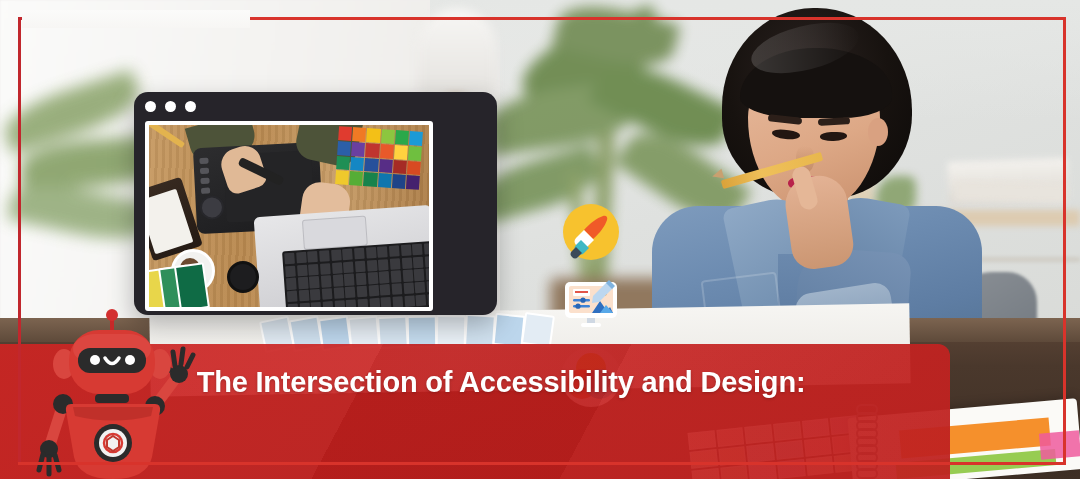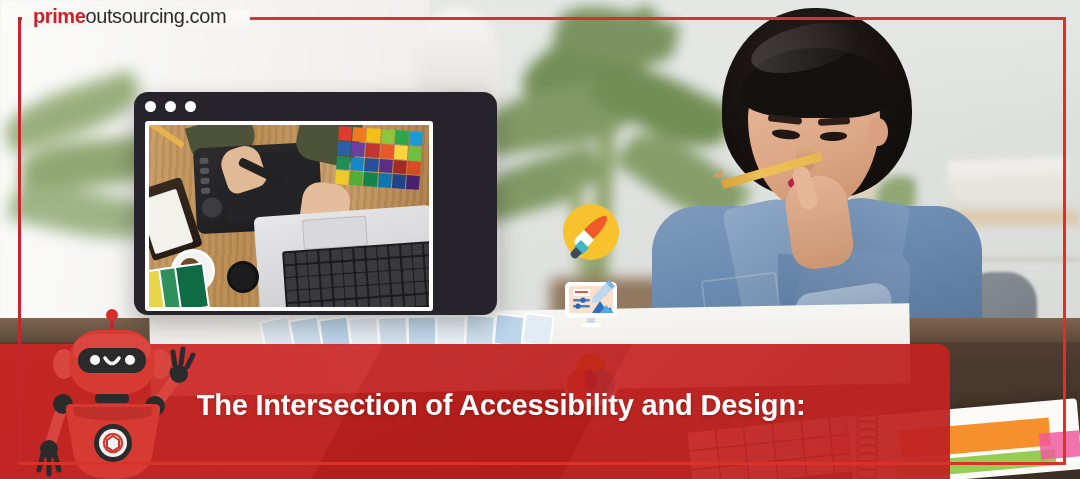--- a/index.html
+++ b/index.html
@@ -361,21 +361,21 @@
   }
   .title{
     position:absolute;left:0;top:362px;width:950px;
     text-align:center;color:#fff;
     font-family:"Liberation Sans", sans-serif;
     font-weight:700;font-size:29px;line-height:41px;
     letter-spacing:-.2px;
     text-shadow:0 1px 3px rgba(0,0,0,.22);
     padding-left:52px;box-sizing:border-box;
   }
-  .title span{display:block;margin-top:23px;}
+  .title span{display:block;}
 
   
   .robot{position:absolute;left:33px;top:308px;width:190px;height:171px;}
 
   
   .frame-top-left{position:absolute;left:18px;top:17px;width:14px;height:3px;background:#c1272d;}
   .frame-top-right{position:absolute;left:248px;top:17px;width:818px;height:3px;background:#d8332b;}
   .frame-left{position:absolute;left:18px;top:17px;width:3px;height:448px;background:#c1272d;}
   .frame-right{position:absolute;left:1063px;top:17px;width:3px;height:448px;background:#d8332b;}
   .frame-bottom{position:absolute;left:18px;top:462px;width:1048px;height:3px;background:#d8332b;}
@@ -738,17 +738,14 @@
     </svg>
   </div>
 
   <div class="frame-left"></div>
   <div class="frame-right"></div>
   <div class="frame-bottom"></div>
   <div class="frame-top-left"></div>
   <div class="frame-top-right"></div>
 
   <div class="logo-mask"></div>
-  <div class="logo">
-    <span class="p1">prime</span><span class="p2">outsourcing.com</span>
-  </div>
 
 </div>
 
 </body></html>

